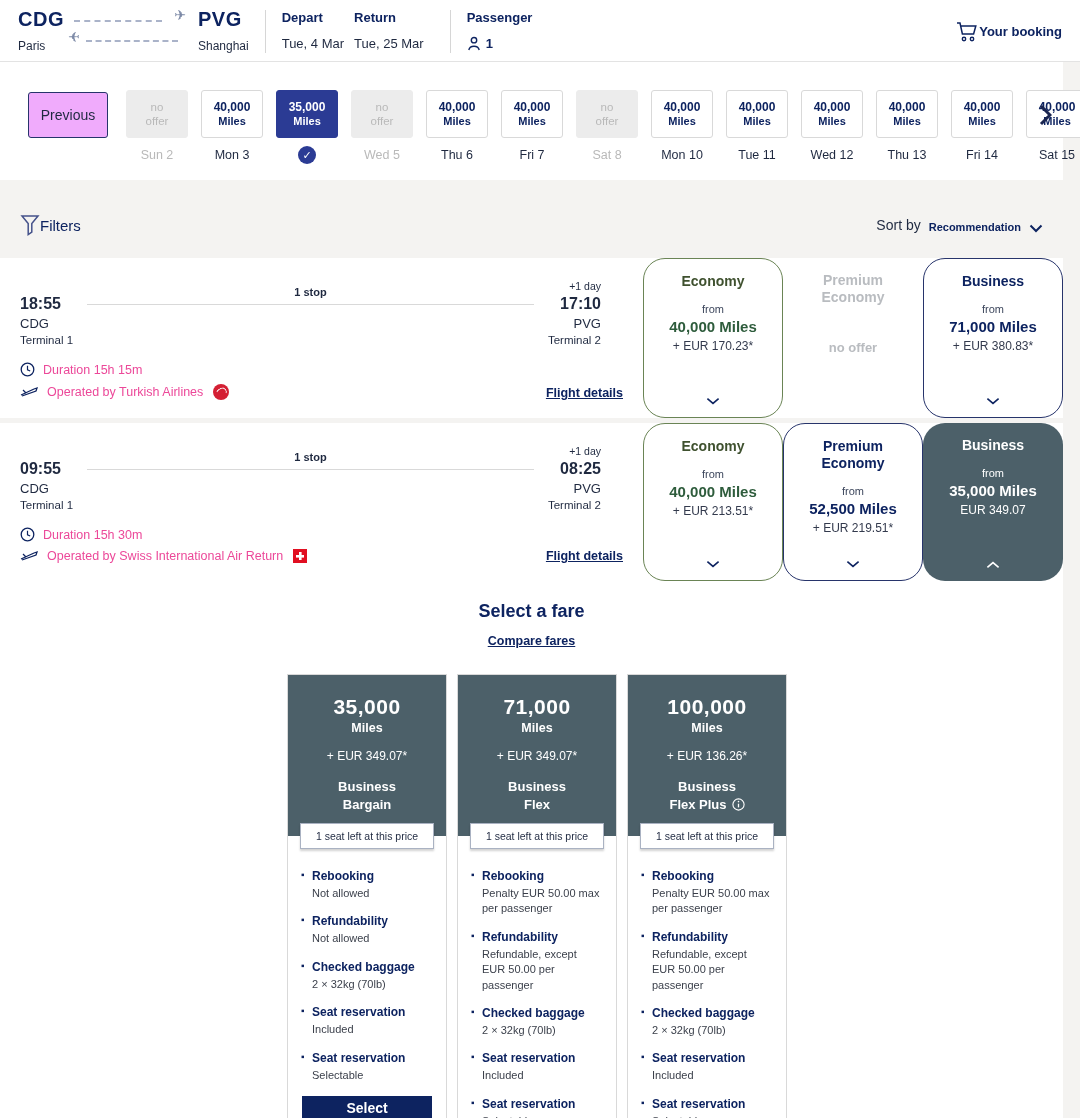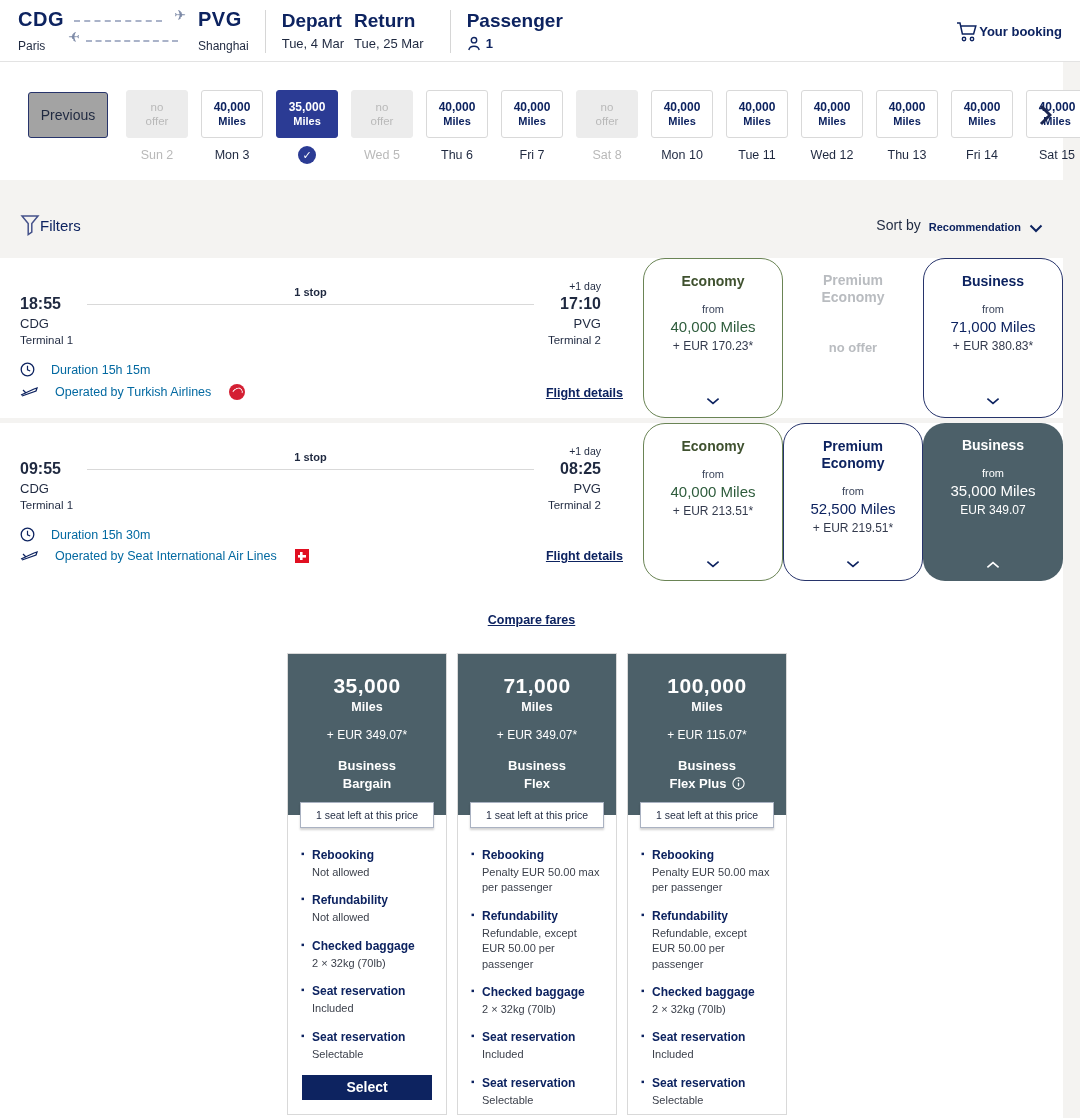--- a/index.html
+++ b/index.html
@@ -15,31 +15,31 @@
   .route-city { font-size:12px; color:#1f2940; padding-bottom:2px; }
   .route-lines { position:relative; width:118px; margin:0 8px; }
   .dash { position:absolute; border-top:2px dashed #aab3c9; }
   .dash.out { left:2px; top:12px; width:88px; }
   .dash.ret { left:14px; top:32px; width:92px; }
   .mini-plane { position:absolute; font-size:14px; color:#7c89a6; line-height:1; }
   .mini-plane.out { right:4px; top:0px; }
   .mini-plane.ret { left:-4px; top:22px; transform:scaleX(-1); }
   .vdiv { width:1px; background:#d6d6d6; margin:2px 16px; }
   .hcol { display:flex; flex-direction:column; justify-content:space-between; padding:2px 10px 4px 0; }
-  .hlabel { font-size:19px; font-weight:bold; color:#0d2360; }
+  .hlabel { font-size:13px; font-weight:bold; color:#0d2360; }
   .hvalue { font-size:13px; color:#1f2940; }
   .pax-val { display:flex; align-items:center; gap:5px; font-size:13px; font-weight:bold; color:#0d2360; }
   .spacer { flex:1; }
   .booking { display:flex; flex-direction:row; align-items:center; padding:2px 0 2px 0; cursor:pointer; }
   .booking-label { font-size:13px; font-weight:bold; color:#0d2360; }
   .icon-svg { display:block; }
 
   
   .carousel { position:relative; background:#fff; width:1063px; height:118px; }
-  .prev-btn { position:absolute; left:28px; top:30px; width:80px; height:46px; background:#a3a3a3; border:1.5px solid #27346b; border-radius:3px; color:#1f2940; font-size:14px; font-family:inherit; cursor:pointer; }
+  .prev-btn { position:absolute; left:28px; top:30px; width:80px; height:46px; background:#f0abfc; border:1.5px solid #27346b; border-radius:3px; color:#1f2940; font-size:14px; font-family:inherit; cursor:pointer; }
   .days { position:absolute; left:126px; top:28px; display:flex; gap:13px; }
   .day { width:62px; cursor:pointer; }
   .day-card { width:62px; height:48px; border:1px solid #d9d9d9; border-radius:3px; background:#fff; display:flex; flex-direction:column; align-items:center; justify-content:center; line-height:1.25; }
   .day-price { font-size:12px; font-weight:bold; color:#0d2360; }
   .day-unit { font-size:11px; font-weight:bold; color:#0d2360; }
   .day.disabled .day-card { background:#ececec; border-color:#ececec; }
   .day.disabled .day-price { color:#b9b9b9; font-weight:normal; font-size:11.5px; white-space:pre-line; text-align:center; width:34px; }
   .day.selected .day-card { background:#2b3b94; border-color:#2b3b94; }
   .day.selected .day-price, .day.selected .day-unit { color:#fff; }
   .day-date { margin-top:10px; text-align:center; font-size:12.5px; color:#1f2940; }
@@ -63,34 +63,34 @@
   .leg-col.arr { align-items:flex-end; text-align:right; }
   .plusday { font-size:10.5px; color:#1f2940; height:15px; }
   .plusday-spacer { height:15px; }
   .leg-time { font-size:16px; font-weight:bold; color:#1f2940; }
   .leg-airport { font-size:13px; color:#1f2940; margin-top:3px; }
   .leg-terminal { font-size:11.5px; color:#1f2940; margin-top:3px; }
   .leg-mid { flex:1; position:relative; margin:0 10px; }
   .leg-line { position:absolute; left:4px; right:4px; top:24px; border-top:1px solid #d9d9d9; }
   .leg-stops { position:absolute; top:6px; left:0; right:0; text-align:center; font-size:11px; font-weight:bold; color:#1f2940; }
   .meta { margin-top:16px; }
-  .meta-row { display:flex; align-items:center; gap:16px; margin-top:7px; font-size:12.5px; color:#0369a1; }
+  .meta-row { display:flex; align-items:center; gap:8px; margin-top:7px; font-size:12.5px; color:#ec4899; }
   .logo-tk { width:16px; height:16px; border-radius:50%; background:#d41f33; position:relative; margin-left:2px; }
   .logo-tk::after { content:""; position:absolute; left:3px; top:4px; width:9px; height:7px; border-radius:50%; border:1.6px solid #fff; border-left-color:transparent; border-bottom-color:transparent; transform:rotate(-30deg); }
   .logo-lx { width:14px; height:14px; margin-left:2px;
     background:linear-gradient(#fff,#fff) center/8px 2.6px no-repeat,
                linear-gradient(#fff,#fff) center/2.6px 8px no-repeat,#e10f21; }
   .flight-details { position:absolute; right:20px; bottom:18px; font-size:12.5px; font-weight:bold; color:#0d2360; text-decoration:underline; cursor:pointer; }
 
   
   .fare-cell { width:140px; min-height:152px; display:flex; flex-direction:column; align-items:center; text-align:center; padding:14px 8px 10px 8px; background:#fff; cursor:pointer;border-radius:22px; }
   .fare-cell .chev { margin-top:auto; padding-bottom:2px; }
   .fc-title { font-size:14px; font-weight:bold; line-height:1.2; }
   .fc-from { font-size:11px; margin-top:13px; color:#3c465c; }
-  .fc-miles { font-size:15px; font-weight:normal; margin-top:3px; }
+  .fc-miles { font-size:15px; font-weight:bold; margin-top:3px; }
   .fc-cash { font-size:12px; margin-top:4px; color:#333a4d; }
   .fare-cell.economy { border:1px solid #6a8455; }
   .fare-cell.economy .fc-title { color:#3f512f; }
   .fare-cell.economy .fc-miles { color:#2e5c3c; }
   .fare-cell.business { border:1px solid #27346b; }
   .fare-cell.business .fc-title, .fare-cell.business .fc-miles { color:#0d2360; }
   .fare-cell.nooffer .fc-title { color:#b9bcc0; }
   .fc-nooffer { margin:auto 0; font-size:13px; font-weight:bold; color:#b9bcc0; padding-bottom:18px; }
   .fare-cell.selected { background:#4c6069; border:none; }
   .fare-cell.selected .fc-title, .fare-cell.selected .fc-from,
@@ -374,21 +374,21 @@
               <circle cx="7.5" cy="7.5" r="6.3" fill="none" stroke="#0d2360" stroke-width="1.3"></circle>
               <polyline points="7.5,3.8 7.5,7.8 10.2,9" fill="none" stroke="#0d2360" stroke-width="1.2"></polyline>
             </svg>
           <span>Duration 15h 30m</span>
         </div>
         <div class="meta-row">
           <svg class="icon-svg" width="19" height="14" viewBox="0 0 19 14">
               <path d="M1 10 l13 -6 m0 0 l3 -1 -1 3 -14 5" fill="none" stroke="#0d2360" stroke-width="1.3"></path>
               <path d="M3 5 l3 3" fill="none" stroke="#0d2360" stroke-width="1.3"></path>
             </svg>
-          <span>Operated by Seat International Air Lines</span>
+          <span>Operated by Swiss International Air Return</span>
           <span class="logo-lx"></span>
         </div>
       </div>
       <span class="flight-details">Flight details</span>
     </div>
 
     <div class="fare-cell economy">
       <span class="fc-title">Economy</span>
       <span class="fc-from">from</span>
       <span class="fc-miles">40,000 Miles</span>
@@ -411,20 +411,21 @@
       <span class="fc-from">from</span>
       <span class="fc-miles">35,000 Miles</span>
       <span class="fc-cash">EUR 349.07</span>
       <svg class="chev" width="18" height="10" viewBox="0 0 18 10">
           <polyline points="2,8 9,2 16,8" fill="none" stroke="#ffffff" stroke-width="2"></polyline>
         </svg>
     </div>
   </div>
 
   <div class="fare-panel">
+    <div class="panel-title">Select a fare</div>
     <span class="compare-link">Compare fares</span>
 
     <div class="cards">
 
       <div class="fare-card">
         <div class="card-head">
           <div class="ch-miles">35,000</div>
           <div class="ch-unit">Miles</div>
           <div class="ch-cash">+ EUR 349.07*</div>
           <div class="ch-name1">Business</div>
@@ -491,21 +492,21 @@
               <div class="f-desc">Selectable</div>
             </div>
         </div>
 
       </div>
 
       <div class="fare-card">
         <div class="card-head">
           <div class="ch-miles">100,000</div>
           <div class="ch-unit">Miles</div>
-          <div class="ch-cash">+ EUR 115.07*</div>
+          <div class="ch-cash">+ EUR 136.26*</div>
           <div class="ch-name1">Business</div>
           <div class="ch-name2">
             <span>Flex Plus</span>
             <svg width="13" height="13" viewBox="0 0 13 13">
                 <circle cx="6.5" cy="6.5" r="5.6" fill="none" stroke="#ffffff" stroke-width="1.1"></circle>
                 <line x1="6.5" y1="5.7" x2="6.5" y2="9.4" stroke="#ffffff" stroke-width="1.3"></line>
                 <circle cx="6.5" cy="3.6" r="0.8" fill="#ffffff"></circle>
               </svg>
           </div>
         </div>

